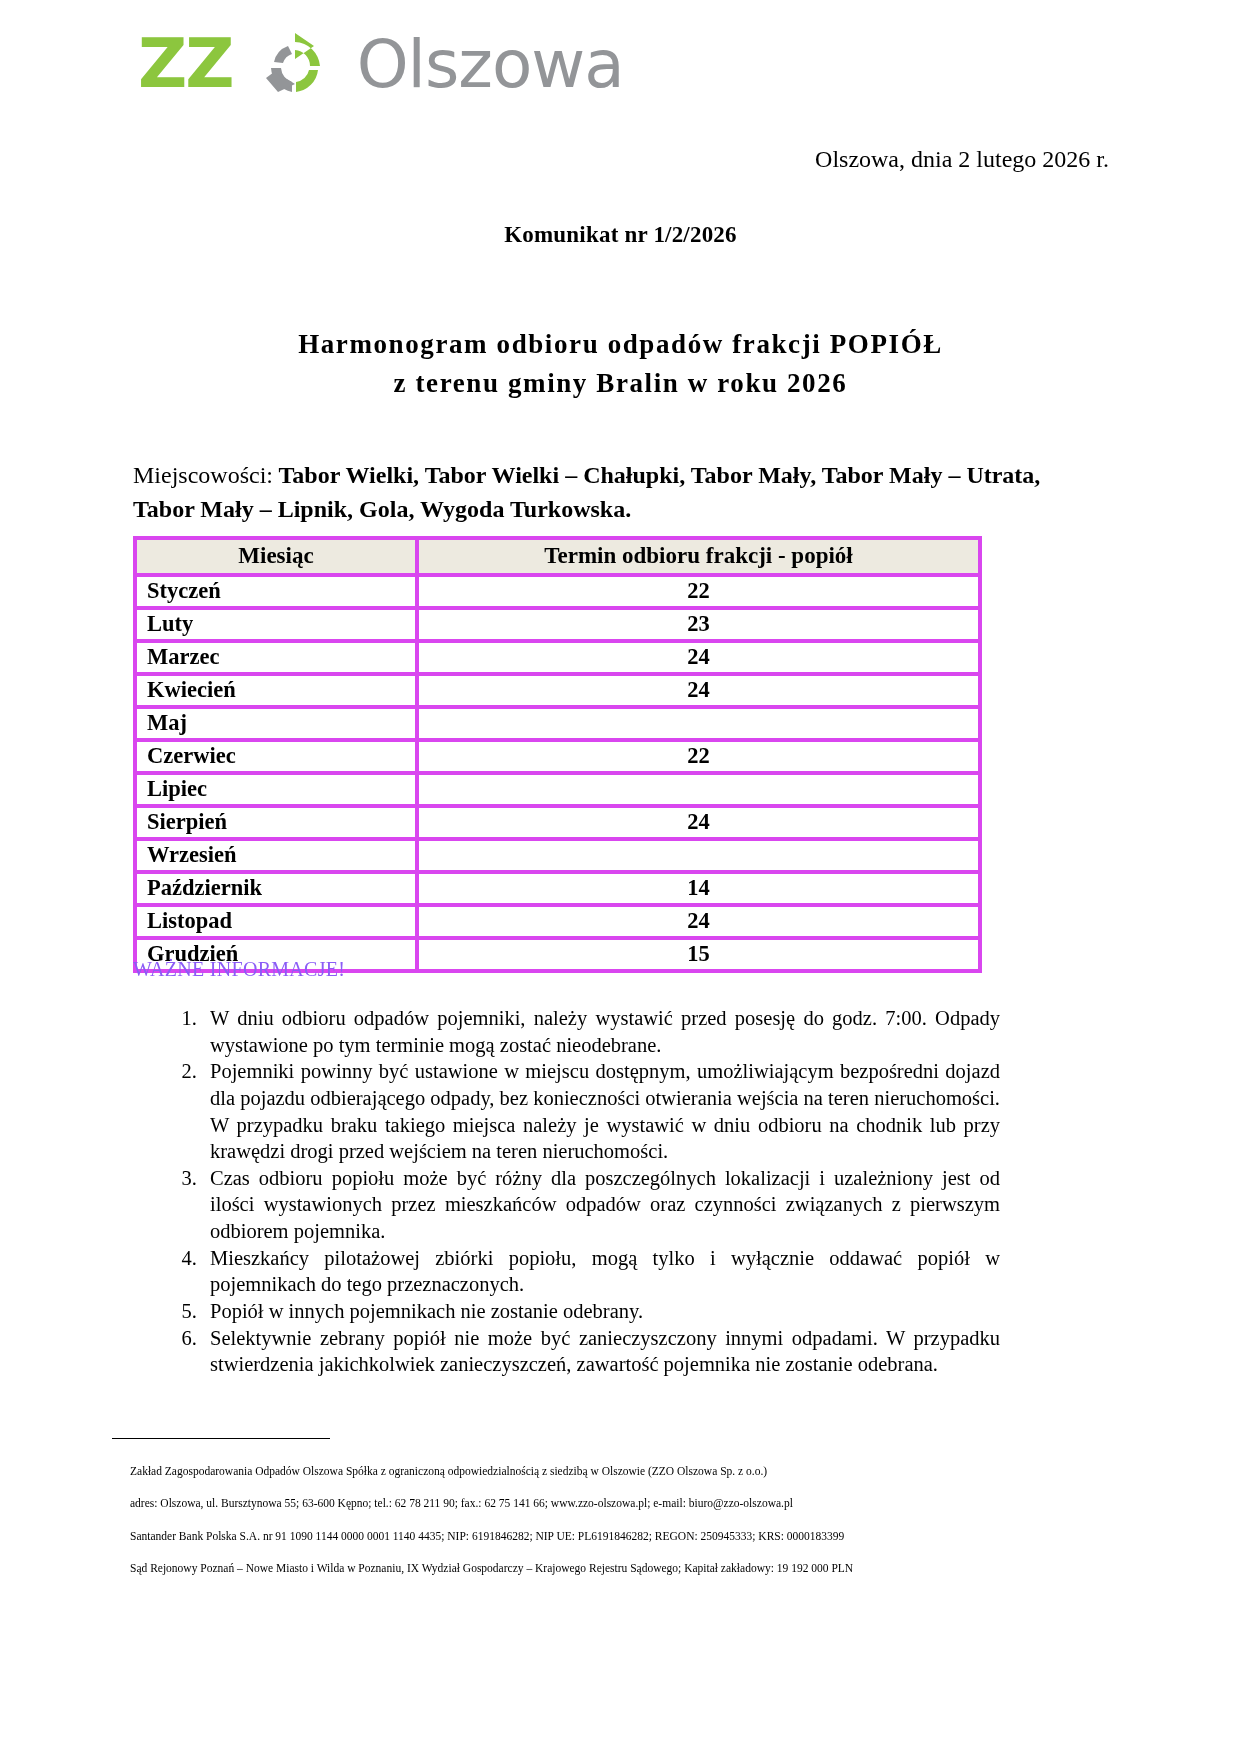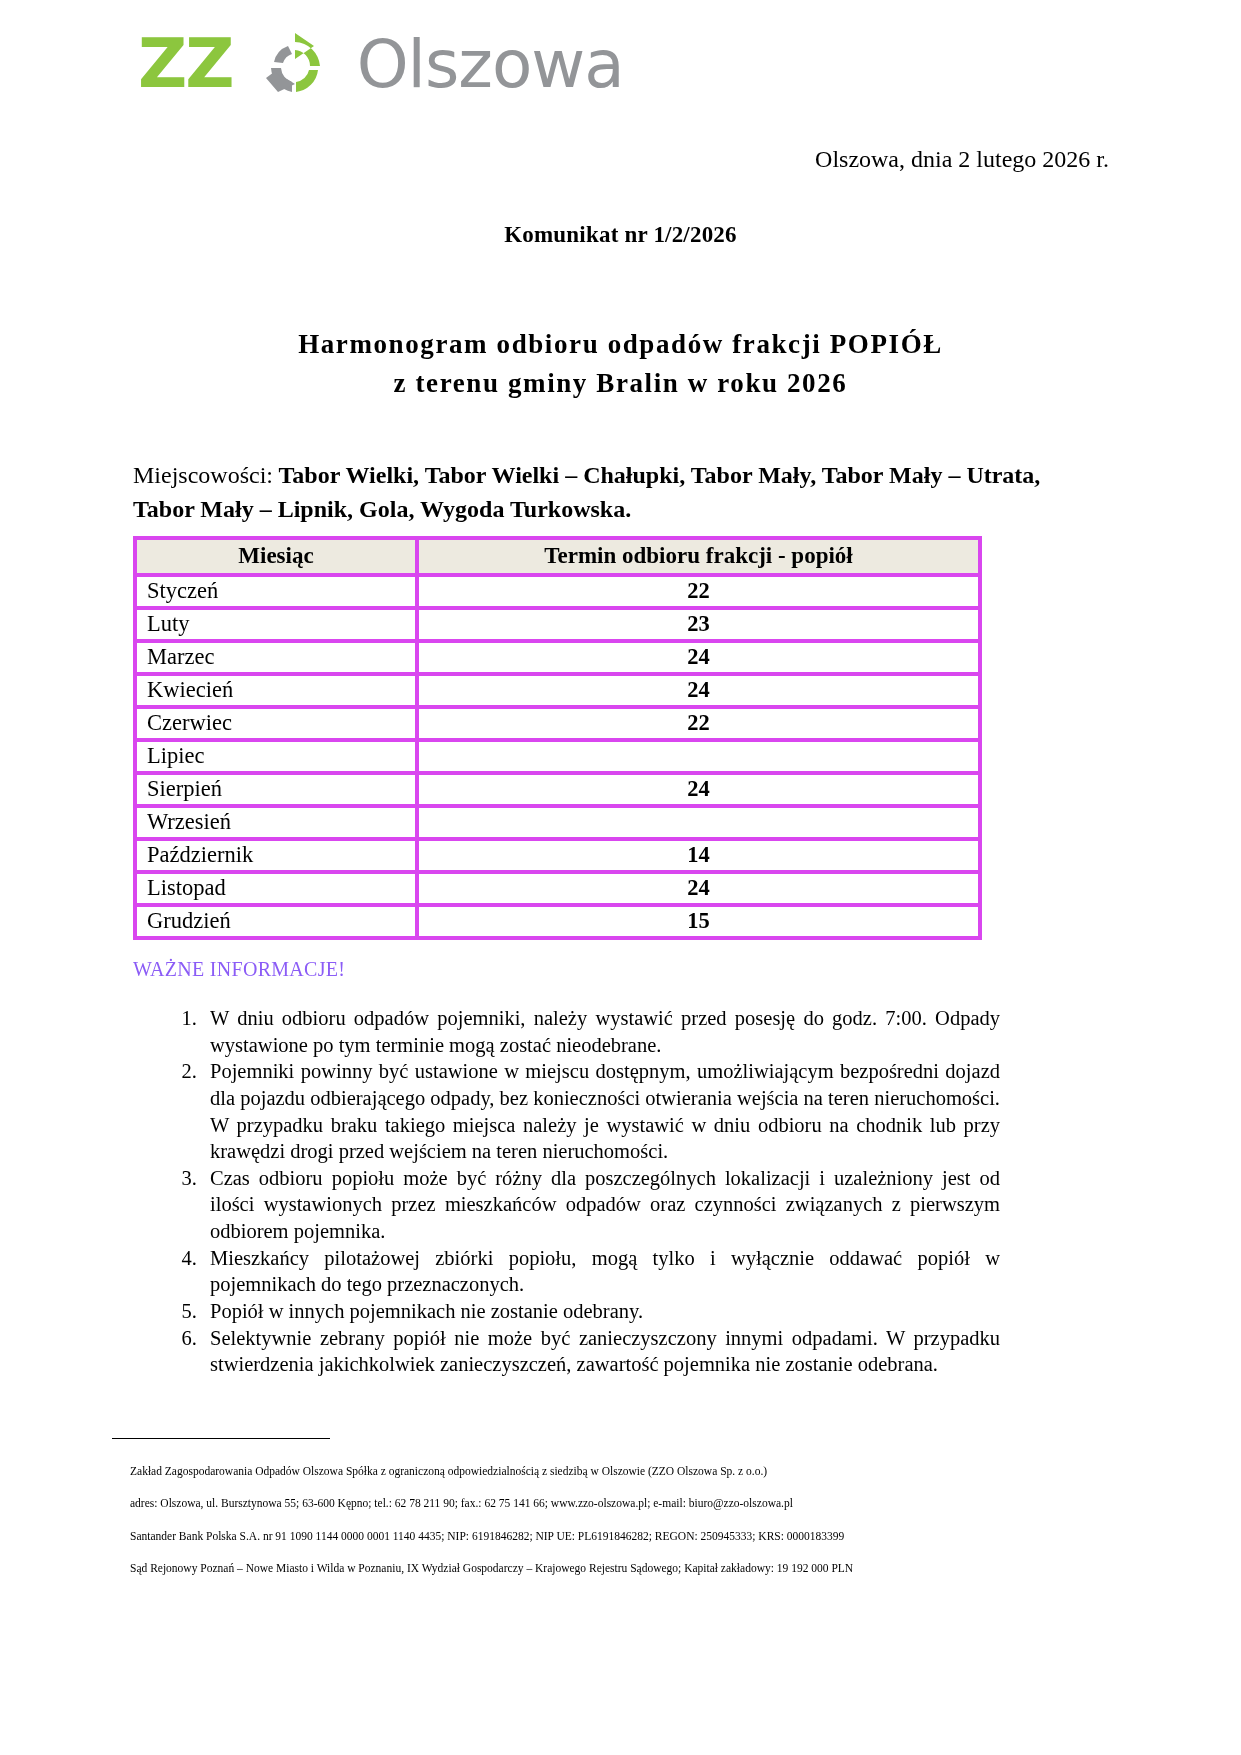--- a/index.html
+++ b/index.html
@@ -142,21 +142,21 @@
     text-align: center;
     font-weight: bold;
     height: 30px;
     font-size: 23px;
   }
   table.schedule col.c-month { width: 282px; }
   table.schedule col.c-date  { width: 563px; }
   table.schedule td.month {
     text-align: left;
     padding-left: 10px;
-    font-weight: normal;
+    font-weight: bold;
     margin-top: 44px;
   }
   table.schedule td.date {
     text-align: center;
     font-weight: bold;
   }
 
   
   .wazne {
     position: absolute;
@@ -269,20 +269,24 @@
           <td class="month">Luty</td>
           <td class="date">23</td>
         </tr>
         <tr>
           <td class="month">Marzec</td>
           <td class="date">24</td>
         </tr>
         <tr>
           <td class="month">Kwiecień</td>
           <td class="date">24</td>
+        </tr>
+        <tr>
+          <td class="month">Maj</td>
+          <td class="date"></td>
         </tr>
         <tr>
           <td class="month">Czerwiec</td>
           <td class="date">22</td>
         </tr>
         <tr>
           <td class="month">Lipiec</td>
           <td class="date"></td>
         </tr>
         <tr>

